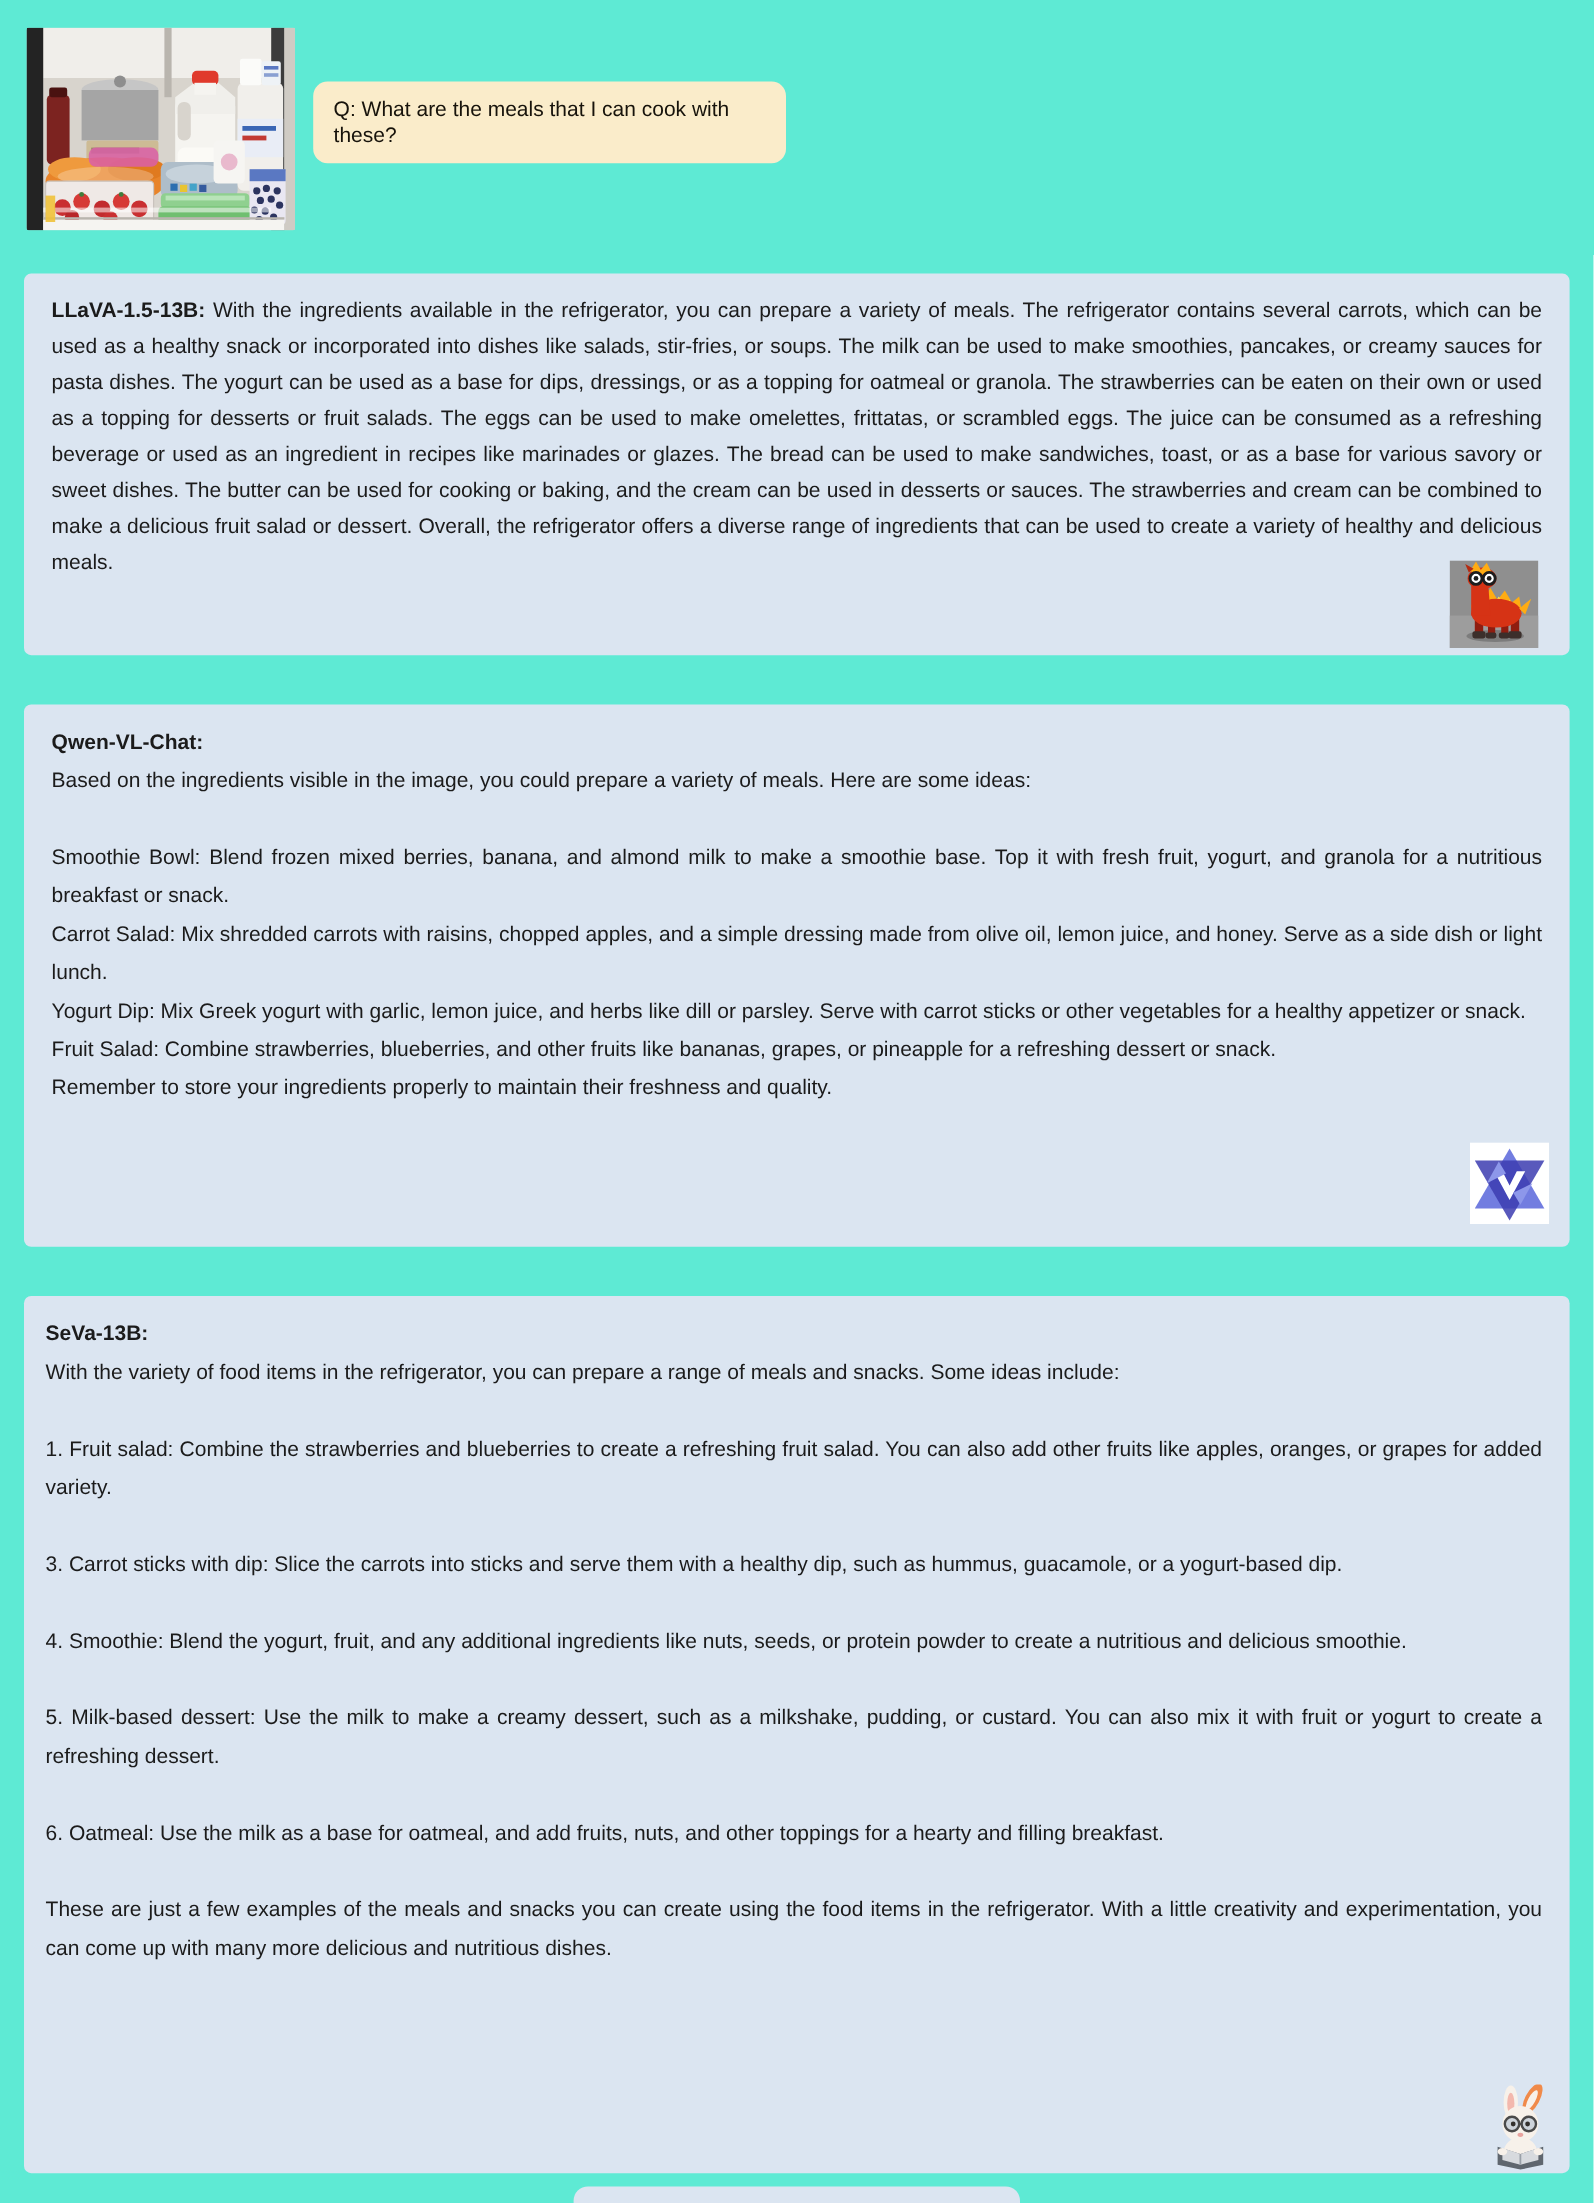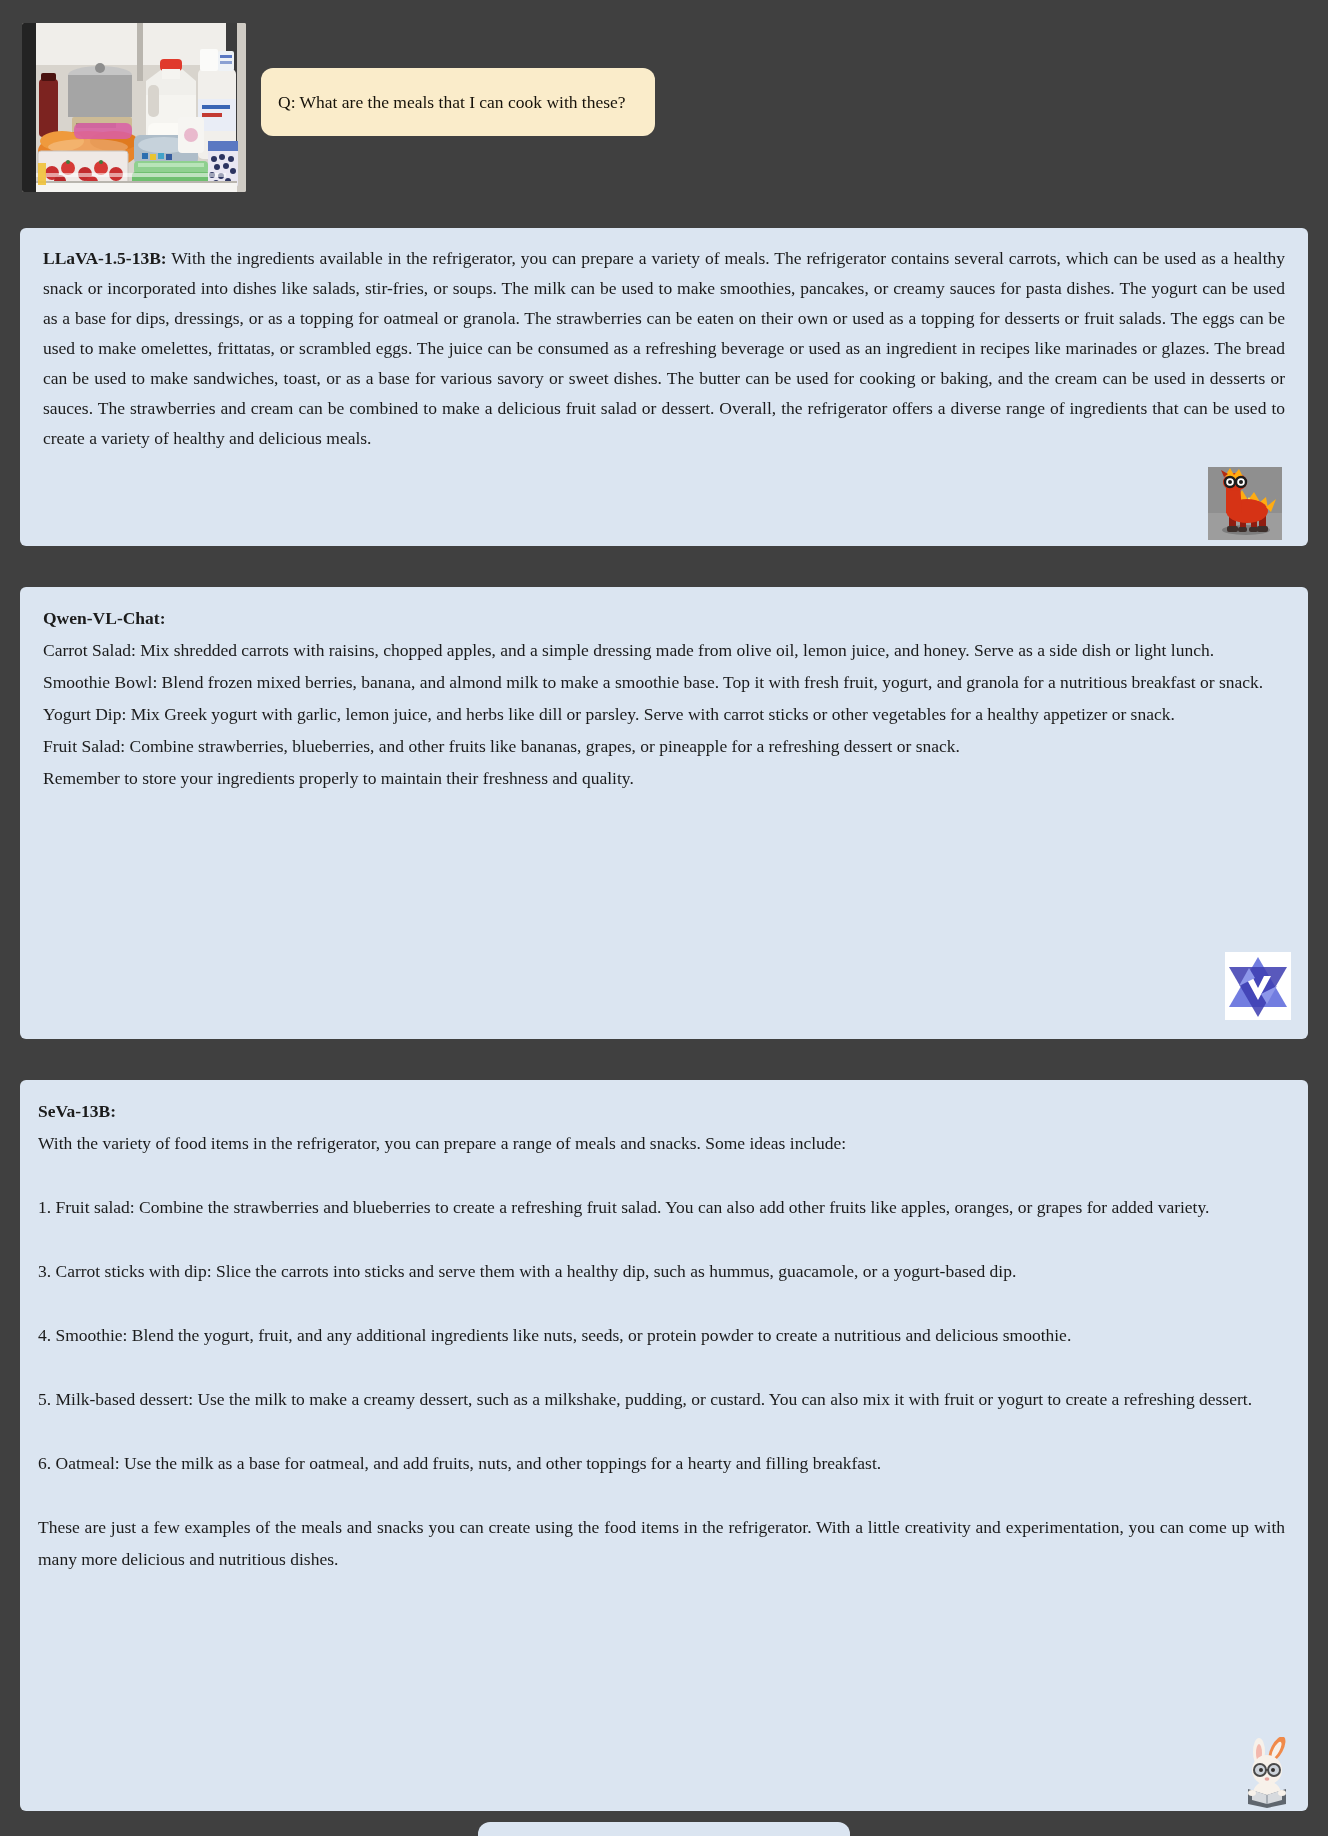--- a/index.html
+++ b/index.html
@@ -1,17 +1,17 @@
 <!DOCTYPE html>
 <html><head>
 <meta charset="utf-8">
 <style>
   html,body { margin:0; padding:0; background:#ffffff; }
   body { font-family:"Liberation Sans", sans-serif; }
-  .page { position:relative; width:1328px; height:1836px; background:#404040; overflow:hidden;font-family:Liberation Serif, serif; }
+  .page { position:relative; width:1328px; height:1836px; background:#5eead4; overflow:hidden; }
 
   .fridge-wrap { position:absolute; left:22px; top:23px; width:224px; height:169px; border-radius:2px; overflow:hidden; }
   .fridge-wrap svg { display:block; }
 
   .bubble { position:absolute; left:261px; top:68px; width:394px; height:68px;
             background:#faecca; border-radius:12px; display:flex; align-items:center;
             padding:0 17px; box-sizing:border-box; font-size:17.5px; color:#17130b; }
 
   .response-box { position:absolute; left:20px; width:1288px; background:#dbe5f1;
                   border-radius:6px; box-sizing:border-box; padding:15px 23px;
@@ -174,23 +174,24 @@
         <circle cx="22" cy="15" r="2" fill="#1d1d1d"></circle>
         <circle cx="33" cy="15" r="2" fill="#1d1d1d"></circle>
 
         <polygon points="58,40 68,32 63,45" fill="#ffac12"></polygon>
       </svg>
     </div>
   </section>
 
   <section class="response-box box-qwen">
     <p class="hdr">Qwen-VL-Chat:</p>
+    <p class="intro">Based on the ingredients visible in the image, you could prepare a variety of meals. Here are some ideas:</p>
     <div>
+        <p class="item">Smoothie Bowl: Blend frozen mixed berries, banana, and almond milk to make a smoothie base. Top it with fresh fruit, yogurt, and granola for a nutritious breakfast or snack.</p>
         <p class="item">Carrot Salad: Mix shredded carrots with raisins, chopped apples, and a simple dressing made from olive oil, lemon juice, and honey. Serve as a side dish or light lunch.</p>
-        <p class="item">Smoothie Bowl: Blend frozen mixed berries, banana, and almond milk to make a smoothie base. Top it with fresh fruit, yogurt, and granola for a nutritious breakfast or snack.</p>
         <p class="item">Yogurt Dip: Mix Greek yogurt with garlic, lemon juice, and herbs like dill or parsley. Serve with carrot sticks or other vegetables for a healthy appetizer or snack.</p>
         <p class="item">Fruit Salad: Combine strawberries, blueberries, and other fruits like bananas, grapes, or pineapple for a refreshing dessert or snack.</p>
       </div>
     <p class="outro">Remember to store your ingredients properly to maintain their freshness and quality.</p>
     <div class="box-icon icon-qwen">
       <svg width="66" height="68" viewBox="0 0 66 68">
         <rect width="66" height="68" fill="#ffffff"></rect>
         <polygon points="33,5 62,55 4,55" fill="#6672dd" opacity="0.92"></polygon>
         <polygon points="33,65 4,15 62,15" fill="#3c3cb0" opacity="0.85"></polygon>
         <polygon points="20,24 33,48 46,24 39,24 33,36 27,24" fill="#ffffff"></polygon>

